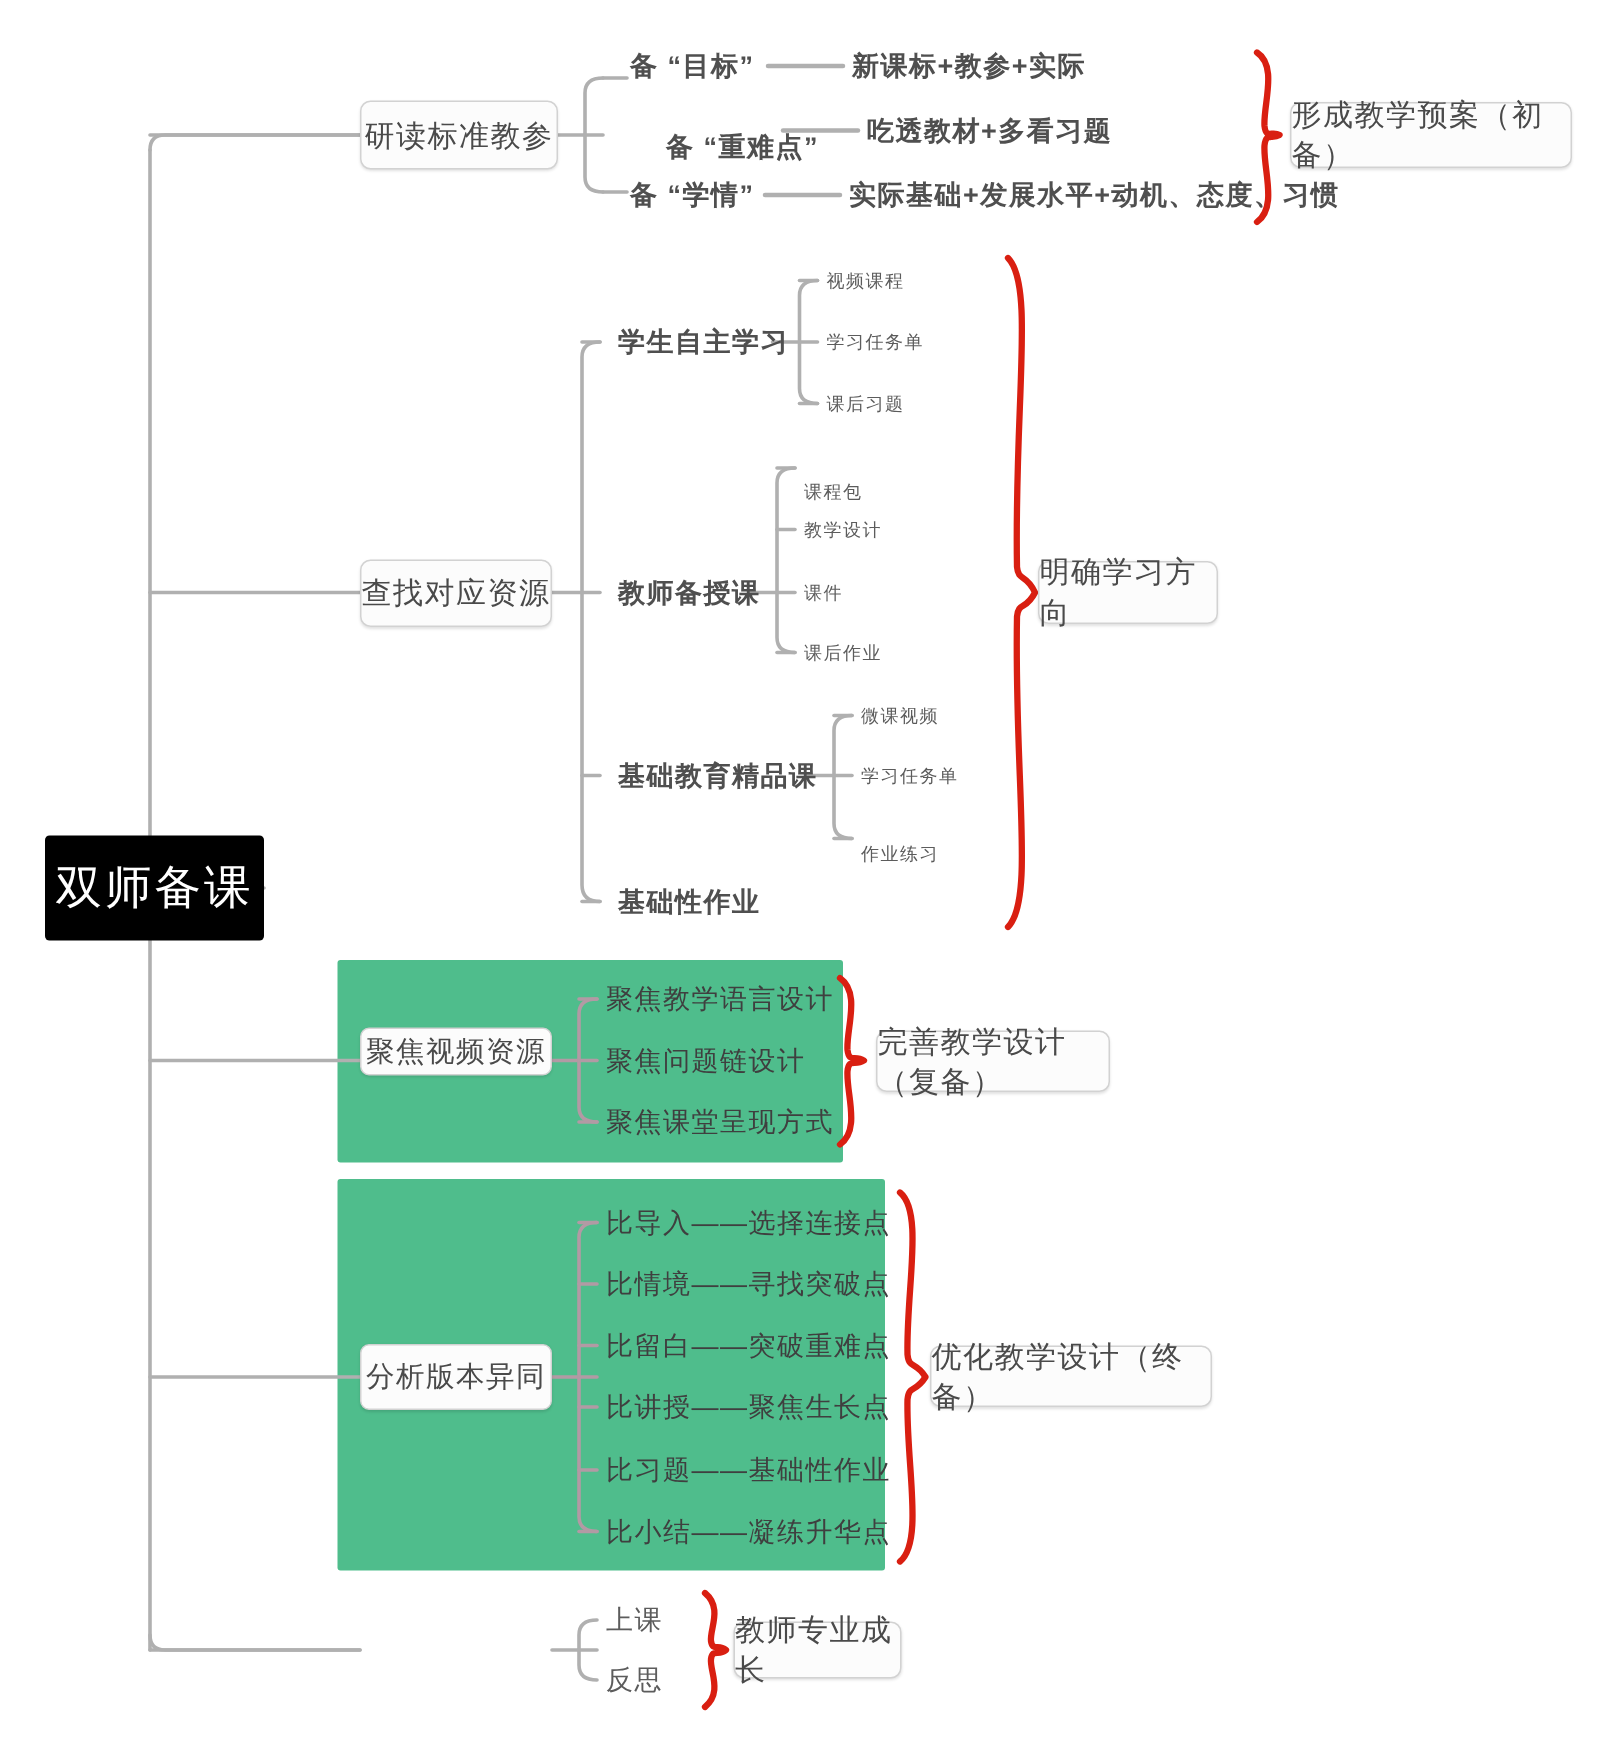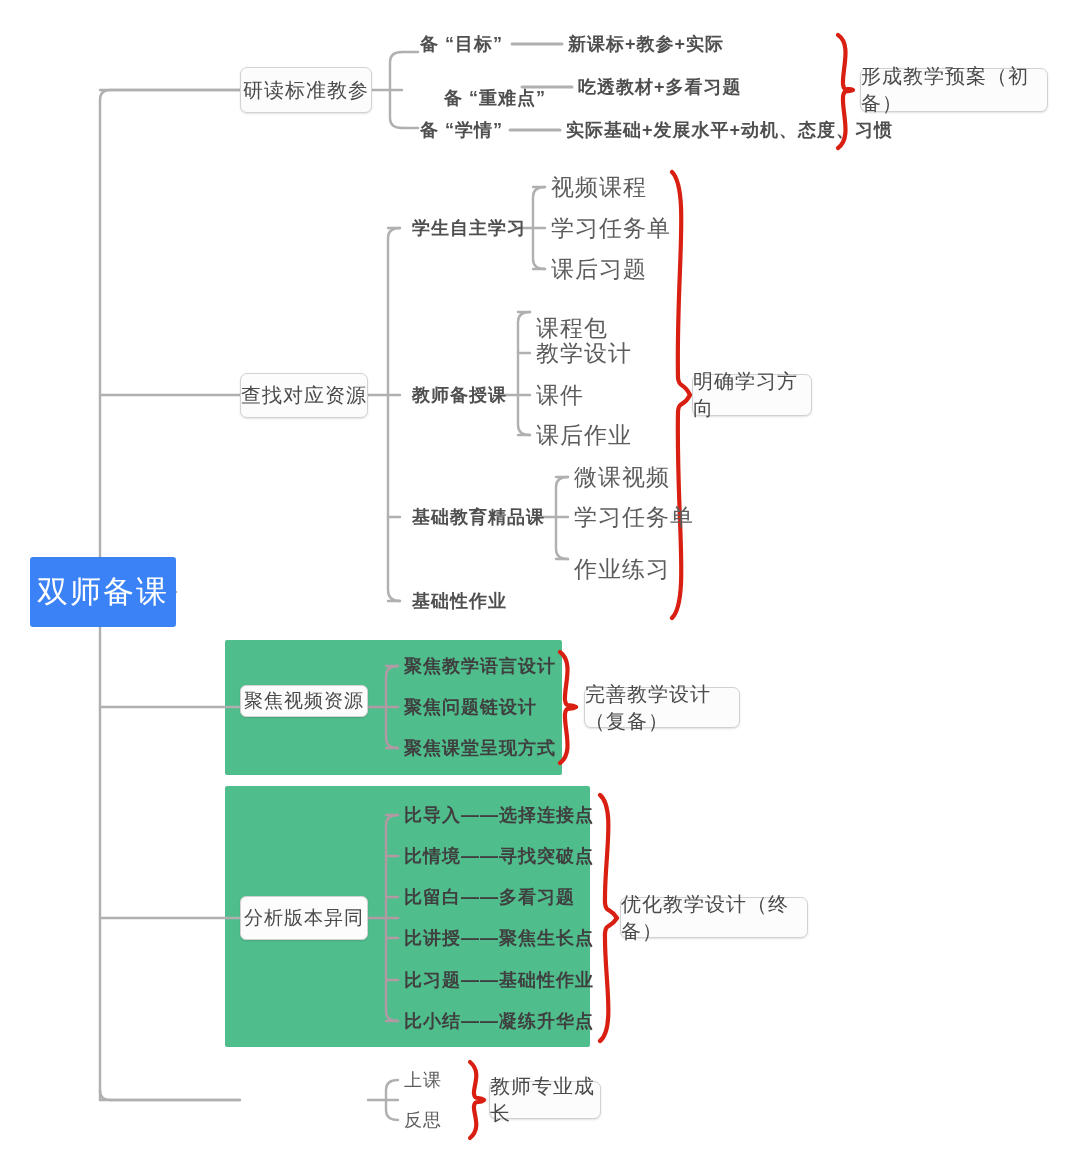--- a/index.html
+++ b/index.html
@@ -5,40 +5,40 @@
   html,body{margin:0;padding:0;background:#ffffff;}
   body{font-family:"Liberation Sans","DejaVu Sans",sans-serif;}
   #canvas{position:relative;width:1080px;height:1166px;background:#ffffff;overflow:hidden;}
   svg.layer{position:absolute;left:0;top:0;width:1080px;height:1166px;pointer-events:none;}
   svg.layer.links{z-index:3;}
   svg.layer.braces{z-index:4;}
   .node{position:absolute;z-index:5;box-sizing:border-box;display:flex;align-items:center;justify-content:center;}
 
   
   .root-node{
-    background:#3b82f6;color:#ffffff;border-radius:3px;
+    background:#000000;color:#ffffff;border-radius:3px;
     font-size:31px;letter-spacing:2px;font-weight:400;
   }
 
   
   .box-node{
     background:#fcfcfc;border:1px solid #d2d2d2;border-radius:7px;
     color:#4a4a4a;font-size:20px;letter-spacing:1px;
     box-shadow:0 1px 2px rgba(0,0,0,0.12);
   }
   .box-node.small{font-size:19px;border-radius:6px;}
 
   
   .leaf{
     position:absolute;z-index:5;color:#5c5c5c;font-size:18px;
     white-space:nowrap;letter-spacing:1px;line-height:1;
   }
   .leaf.b{font-weight:700;color:#4f4f4f;}
-  .leaf.mid{font-size:23px;font-family:Liberation Serif, serif;}
-  .leaf.dark{color:#3f3f3f;font-weight:700;}
+  .leaf.mid{font-size:12px;font-family:Liberation Serif, serif;}
+  .leaf.dark{color:#3f3f3f;font-weight:400;}
 
   
   .green-block{position:absolute;z-index:2;background:#4fbd8c;border-radius:2px;}
 </style>
 </head>
 <body>
 
 <div id="canvas">
 
   <div class="green-block" style="left:225px;top:640px;width:337px;height:135px;"></div>
@@ -177,21 +177,21 @@
   <div class="leaf dark" style="left:404px;top:666px;transform:translateY(-50%);">聚焦教学语言设计</div>
   <div class="leaf dark" style="left:404px;top:707px;transform:translateY(-50%);">聚焦问题链设计</div>
   <div class="leaf dark" style="left:404px;top:748px;transform:translateY(-50%);">聚焦课堂呈现方式</div>
 
   <div class="node box-node" style="left:584px;top:687px;width:156px;height:41px;">完善教学设计（复备）</div>
 
   <div class="node box-node small" style="left:240px;top:896px;width:128px;height:44px;">分析版本异同</div>
 
   <div class="leaf dark" style="left:404px;top:815px;transform:translateY(-50%);">比导入——选择连接点</div>
   <div class="leaf dark" style="left:404px;top:856px;transform:translateY(-50%);">比情境——寻找突破点</div>
-  <div class="leaf dark" style="left:404px;top:897px;transform:translateY(-50%);">比留白——多看习题</div>
+  <div class="leaf dark" style="left:404px;top:897px;transform:translateY(-50%);">比留白——突破重难点</div>
   <div class="leaf dark" style="left:404px;top:938px;transform:translateY(-50%);">比讲授——聚焦生长点</div>
   <div class="leaf dark" style="left:404px;top:980px;transform:translateY(-50%);">比习题——基础性作业</div>
   <div class="leaf dark" style="left:404px;top:1021px;transform:translateY(-50%);">比小结——凝练升华点</div>
 
   <div class="node box-node" style="left:620px;top:897px;width:188px;height:41px;">优化教学设计（终备）</div>
 
 
   <div class="leaf" style="left:404px;top:1080px;transform:translateY(-50%);">上课</div>
   <div class="leaf" style="left:404px;top:1120px;transform:translateY(-50%);">反思</div>
 

